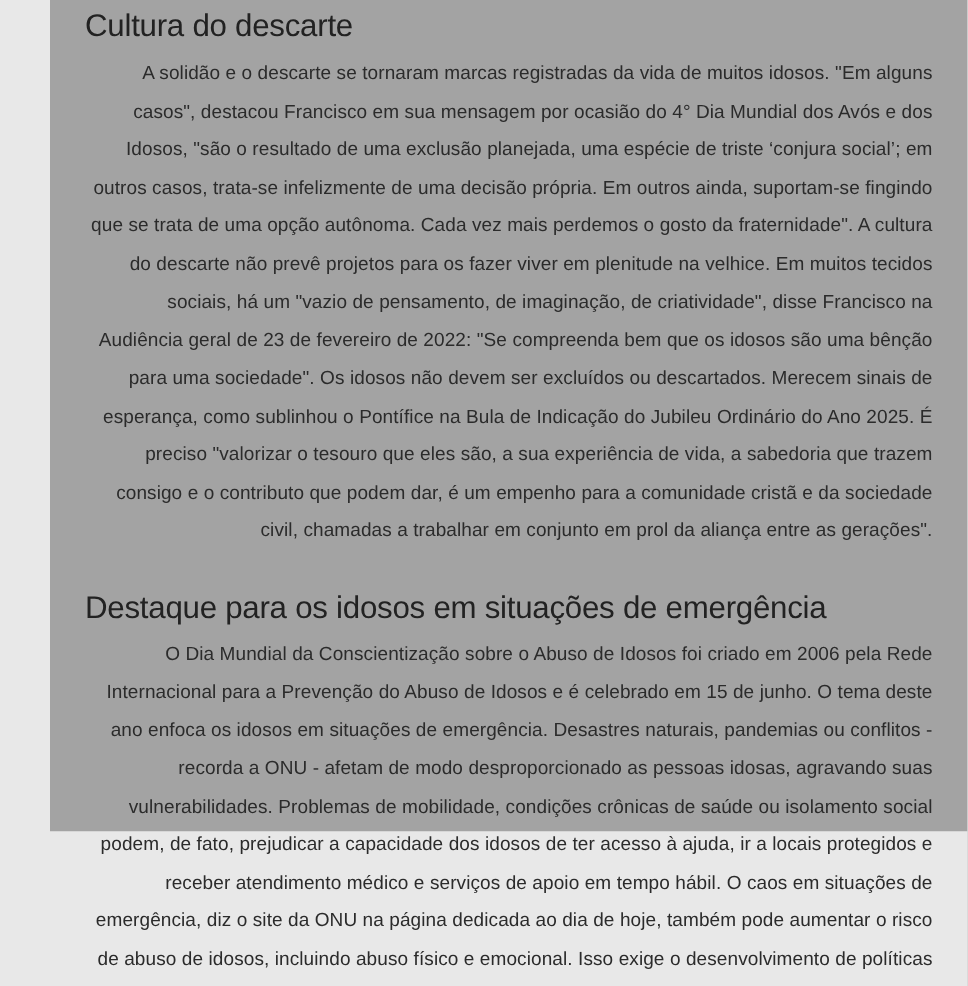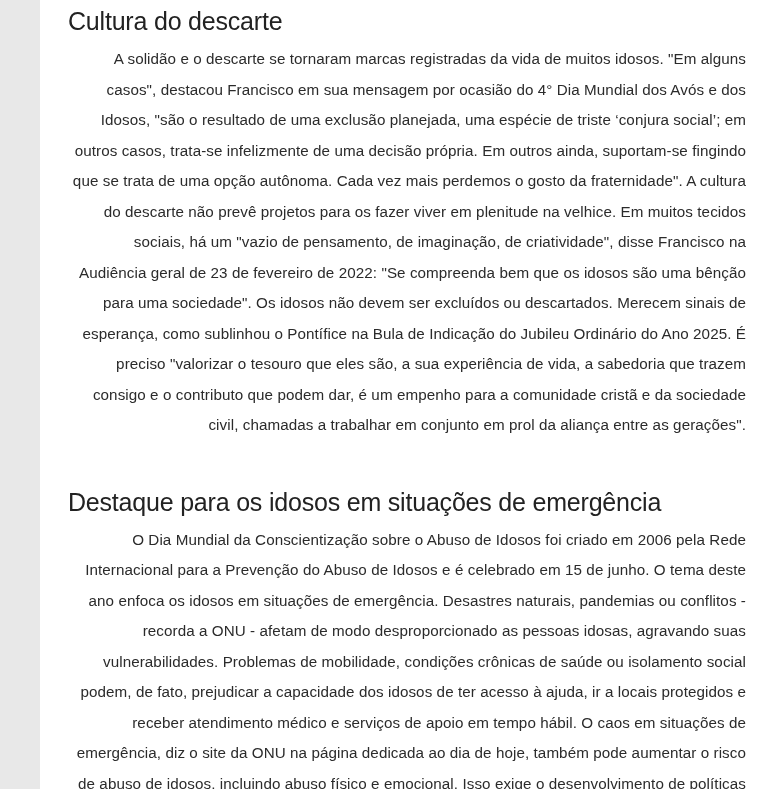--- a/index.html
+++ b/index.html
@@ -26,39 +26,39 @@
     top: 0;
     width: 40px;
     height: 789px;
     background: #e8e8e8;
   }
   .content-sheet {
     position: absolute;
     left: 40px;
     top: 0;
     width: 734px;
-    height: 789px;
-    background: #ffffff;
+    height: 665px;
+    background: #a3a3a3;
     box-sizing: border-box;
     padding: 0 28px 0 28px;
   }
   .article {
     padding-top: 4px;
   }
   h2.section-title {
     font-family: "Liberation Sans", sans-serif;
     font-weight: 400;
     font-size: 25px;
     line-height: 34px;
     color: #222222;
     margin: 0 0 6px 0;
     letter-spacing: -0.2px;
   }
   h2.section-title.second {
-    margin-top: 44px;
+    margin-top: 28px;
   }
   p.body-text {
     font-family: "Liberation Sans", sans-serif;
     font-weight: 400;
     font-size: 15.2px;
     line-height: 30.5px;
     color: #2b2b2b;
     margin: 0;
     text-align: right;
     letter-spacing: 0.08px;

